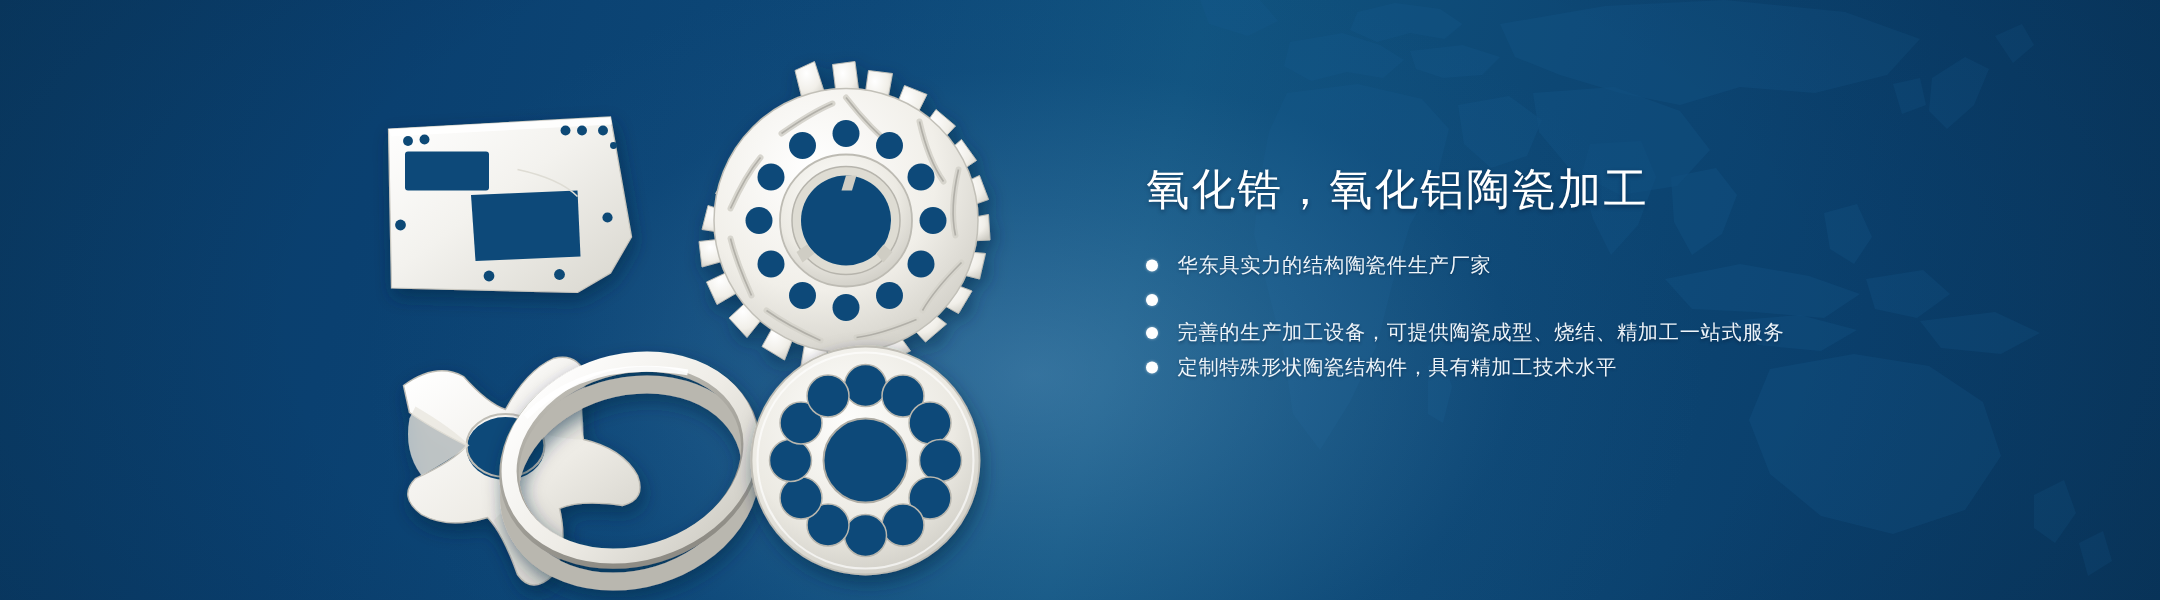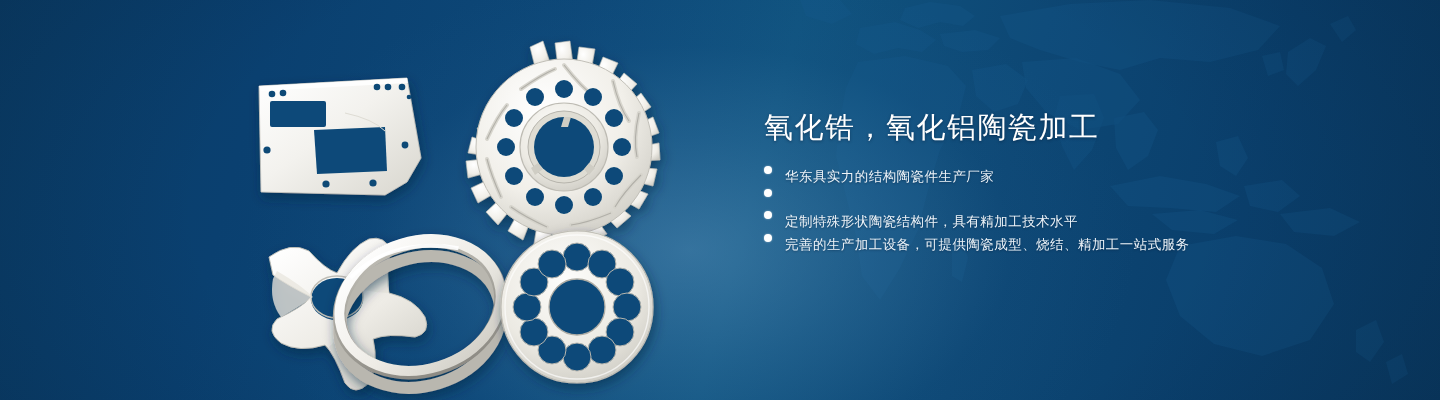--- a/index.html
+++ b/index.html
@@ -80,20 +80,21 @@
     text-shadow: 0 1px 3px rgba(0,20,45,0.45);
     font-family: Liberation Serif, serif;
   }
   .bullets {
     list-style: none;
     margin: 0;
     padding: 0;
   }
   .bullet-row {
     display: flex;
+    align-items: center;
     height: 22.6px;
   }
   .bullet-dot {
     flex: 0 0 auto;
     width: 8px;
     height: 8px;
     border-radius: 50%;
     background: #ffffff;
     margin-right: 13px;
     box-shadow: 0 0 2px rgba(255,255,255,0.55);
@@ -365,22 +366,22 @@
     <ul class="bullets">
       <li class="bullet-row">
         <span class="bullet-dot"></span>
         <span class="bullet-text">华东具实力的结构陶瓷件生产厂家</span>
       </li>
       <li class="bullet-row">
         <span class="bullet-dot"></span>
       </li>
       <li class="bullet-row">
         <span class="bullet-dot"></span>
-        <span class="bullet-text">定制特殊形状陶瓷结构件，具有精加工技术水平</span>
+        <span class="bullet-text">完善的生产加工设备，可提供陶瓷成型、烧结、精加工一站式服务</span>
       </li>
       <li class="bullet-row">
         <span class="bullet-dot"></span>
-        <span class="bullet-text">完善的生产加工设备，可提供陶瓷成型、烧结、精加工一站式服务</span>
+        <span class="bullet-text">定制特殊形状陶瓷结构件，具有精加工技术水平</span>
       </li>
     </ul>
   </div>
 
 </div>
 
 </body></html>

